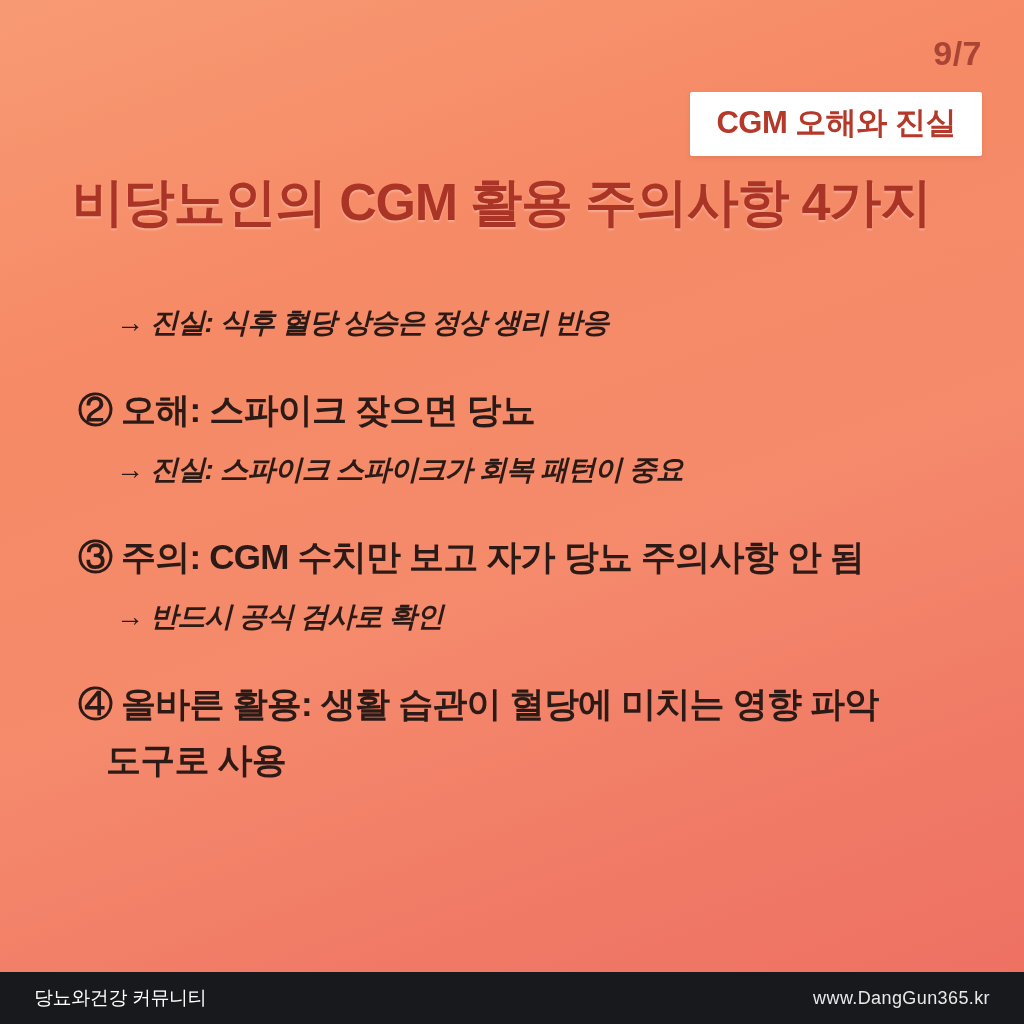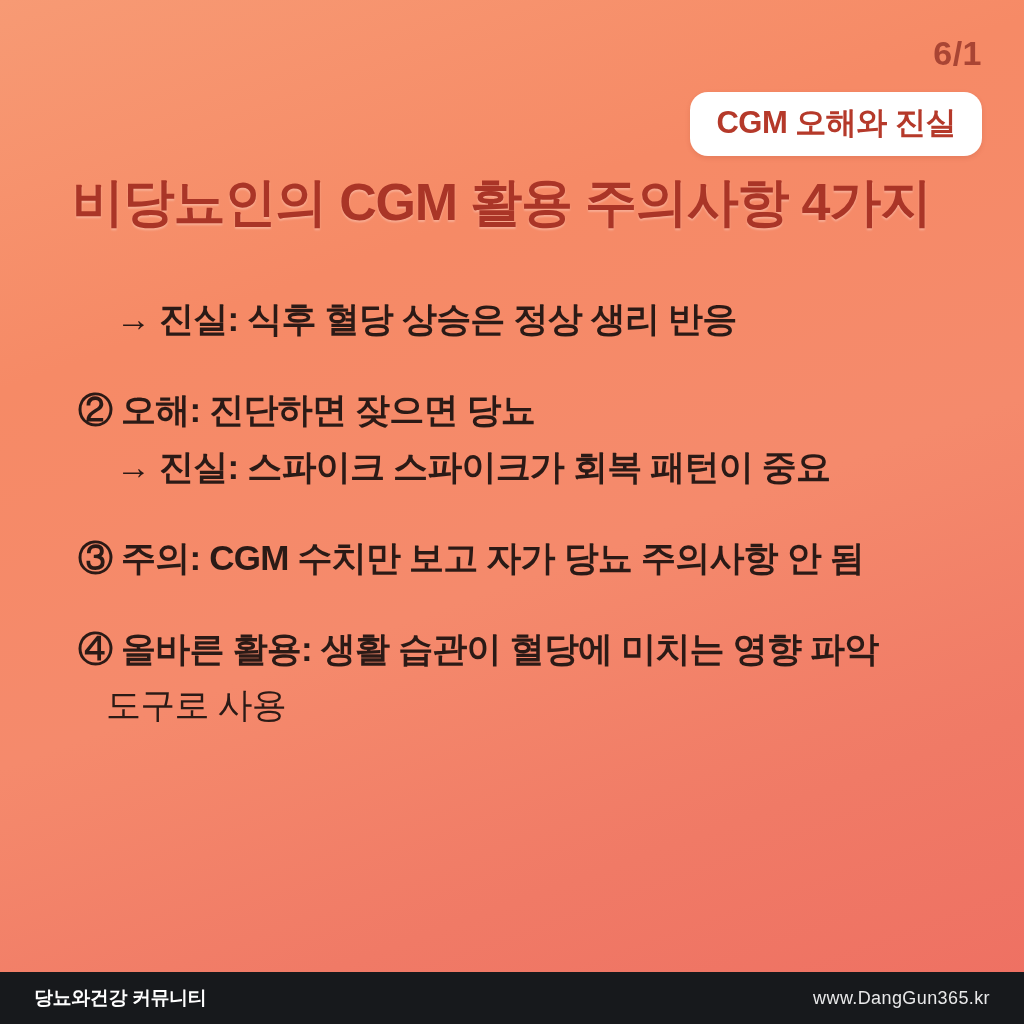--- a/index.html
+++ b/index.html
@@ -31,21 +31,21 @@
     color: #9c3a2c;
     opacity: 0.85;
     letter-spacing: 0.5px;
   }
 
   .badge {
     position: absolute;
     top: 92px;
     right: 42px;
     background: #ffffff;
-    border-radius: 18px;
+    border-radius: 2px;
     padding: 10px 26px 12px 26px;
     box-shadow: 0 2px 5px rgba(120,40,20,0.13);
   }
   .badge-text {
     font-size: 31px;
     font-weight: bold;
     color: #b5392a;
     letter-spacing: -0.5px;
     white-space: nowrap;
   }
@@ -78,31 +78,32 @@
   }
 
   .line-main {
     font-size: 35px;
     font-weight: bold;
     color: #2b1a16;
     line-height: 1.35;
     letter-spacing: -0.8px;
   }
   .line-sub {
-    font-size: 35px;
+    font-size: 28px;
     font-weight: bold;
     color: #2b1a16;
     line-height: 1.35;
     letter-spacing: -0.8px;
     padding-left: 38px;
-    margin-top: 9px;
+    margin-top: 18px;
+    font-style: italic;
   }
   .line-cont {
     font-size: 35px;
-    font-weight: normal;
+    font-weight: bold;
     color: #2b1a16;
     line-height: 1.35;
     letter-spacing: -0.8px;
     padding-left: 28px;
     margin-top: 9px;
   }
 
   .footer {
     position: absolute;
     left: 0;
@@ -112,55 +113,56 @@
     background: #17191c;
     display: flex;
     align-items: center;
     justify-content: space-between;
     box-sizing: border-box;
     padding: 0 34px;
   }
   .footer-left {
     color: #ffffff;
     font-size: 19px;
-    font-weight: bold;
+    font-weight: normal;
     letter-spacing: -0.4px;
   }
   .footer-right {
     color: #e9e9ea;
     font-size: 18px;
     letter-spacing: 0.4px;
   }
 </style>
 </head>
 <body>
 
 <div class="card">
 
-  <div class="page-counter">6/1</div>
+  <div class="page-counter">9/7</div>
 
   <div class="badge">
     <div class="badge-text">CGM 오해와 진실</div>
   </div>
 
   <div class="title">비당뇨인의 CGM 활용 주의사항 4가지</div>
 
   <div class="content">
 
     <div class="item">
       <div class="line-sub">→ 진실: 식후 혈당 상승은 정상 생리 반응</div>
     </div>
 
     <div class="item">
-      <div class="line-main">② 오해: 진단하면 잦으면 당뇨</div>
+      <div class="line-main">② 오해: 스파이크 잦으면 당뇨</div>
       <div class="line-sub">→ 진실: 스파이크 스파이크가 회복 패턴이 중요</div>
     </div>
 
     <div class="item">
       <div class="line-main">③ 주의: CGM 수치만 보고 자가 당뇨 주의사항 안 됨</div>
+      <div class="line-sub">→ 반드시 공식 검사로 확인</div>
     </div>
 
     <div class="item">
       <div class="line-main">④ 올바른 활용: 생활 습관이 혈당에 미치는 영향 파악</div>
       <div class="line-cont">도구로 사용</div>
     </div>
 
   </div>
 
   <div class="footer">

